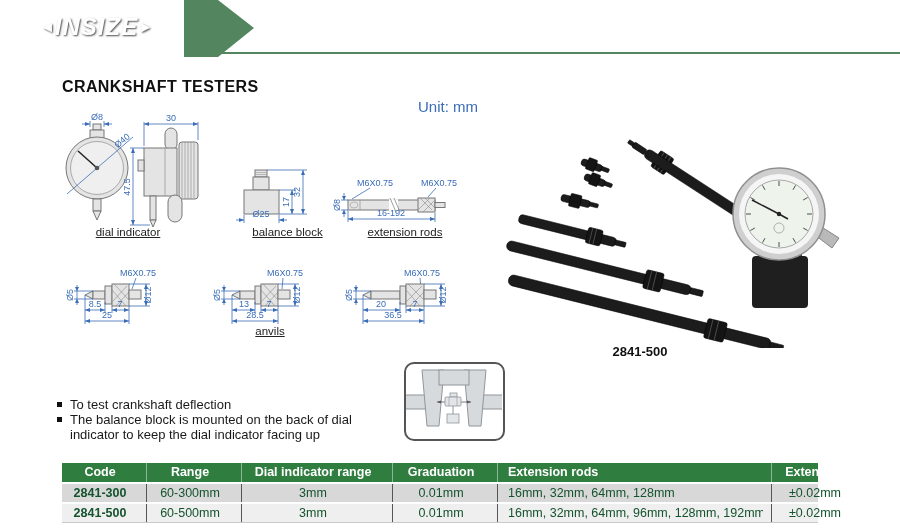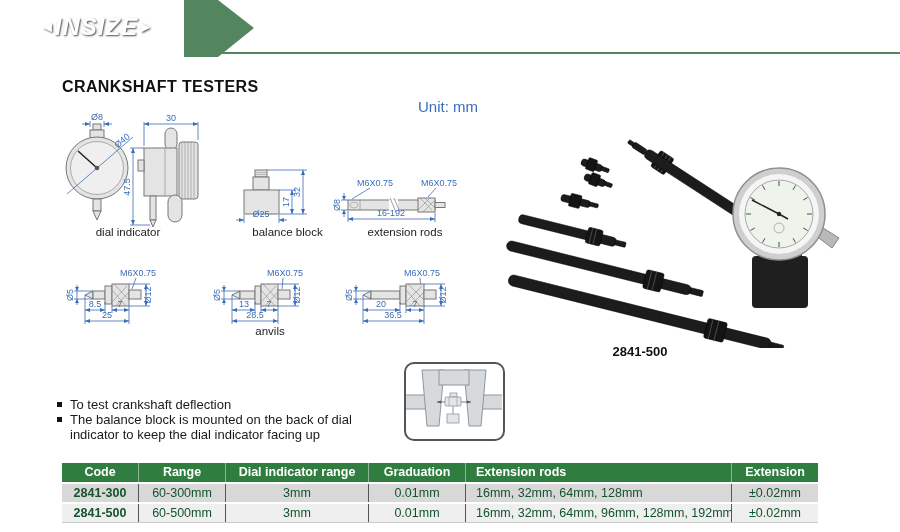--- a/index.html
+++ b/index.html
@@ -21,21 +21,21 @@
   .logo .logo-arrow { font-size:15px; font-style:normal; vertical-align:3px; letter-spacing:0; }
   .banner-chevron { position:absolute; left:184px; top:0; }
   .banner-line { position:absolute; left:205px; top:52px; width:695px; height:2px; background:#53855f; }
 
   
   .page-title { position:absolute; left:62px; top:78px; font-size:16px; font-weight:bold; color:#111; letter-spacing:0.4px; }
   .unit-label { position:absolute; left:418px; top:98px; font-size:15px; color:#3a6db8; }
 
   
   .tech-svg { position:absolute; left:40px; top:112px; }
-  .draw-label { position:absolute; font-size:11.5px; color:#222; text-align:center; }
+  .draw-label { position:absolute; font-size:11.5px; color:#222; text-align:center;text-decoration:underline; }
   #lbl-dial   { left:58px;  top:226px; width:140px; }
   #lbl-block  { left:230px; top:226px; width:115px; }
   #lbl-rods   { left:345px; top:226px; width:120px; }
   #lbl-anvils { left:210px; top:325px; width:120px; }
 
   .dim { font-size:9px; fill:#3a6db8; font-family:"Liberation Sans", sans-serif; }
   .dimline { stroke:#3a6db8; stroke-width:0.8; fill:none; }
   .dimfill { fill:#3a6db8; }
   .part { fill:#e4e4e4; stroke:#777; stroke-width:1; }
   .part2 { fill:#efefef; stroke:#999; stroke-width:0.8; }
@@ -55,21 +55,21 @@
   .diag { fill:#d7dadc; stroke:#8f969c; stroke-width:1; }
 
   
   .notes { position:absolute; left:57px; top:397px; width:312px; }
   .note { display:flex; gap:8px; font-size:13px; line-height:15px; color:#1a1a1a; }
   .note .sq { width:5px; height:5px; background:#111; margin-top:5px; flex:none; }
   .note .note-text { max-width:290px; }
 
   
   .spec-table { position:absolute; left:62px; top:463px; width:756px; font-size:12.5px; }
-  .t-row { display:grid; grid-template-columns:76px 87px 143px 97px 266px 87px; }
+  .t-row { display:grid; grid-template-columns:76px 87px 143px 97px 266px 87px;gap:8px; }
   .t-head { background:#2f7d3f; color:#fff; font-weight:bold; }
   .t-head .t-cell { border-left:1px solid rgba(255,255,255,0.45); }
   .t-head .t-cell:first-child { border-left:none; }
   .t-cell { height:19px; line-height:19px; text-align:center; overflow:hidden; white-space:nowrap; }
   .t-cell.left { text-align:left; padding-left:10px; }
   .t-body { margin-top:2px; }
   .t-body .t-cell { height:18px; line-height:18px; color:#14532d; border-left:1px solid #555; }
   .t-body .t-cell:first-child { border-left:none; font-weight:bold; }
   .row-odd  { background:#d8d8d8; }
   .row-even { background:#efefef; border-bottom:1px solid #c9c9c9; }

